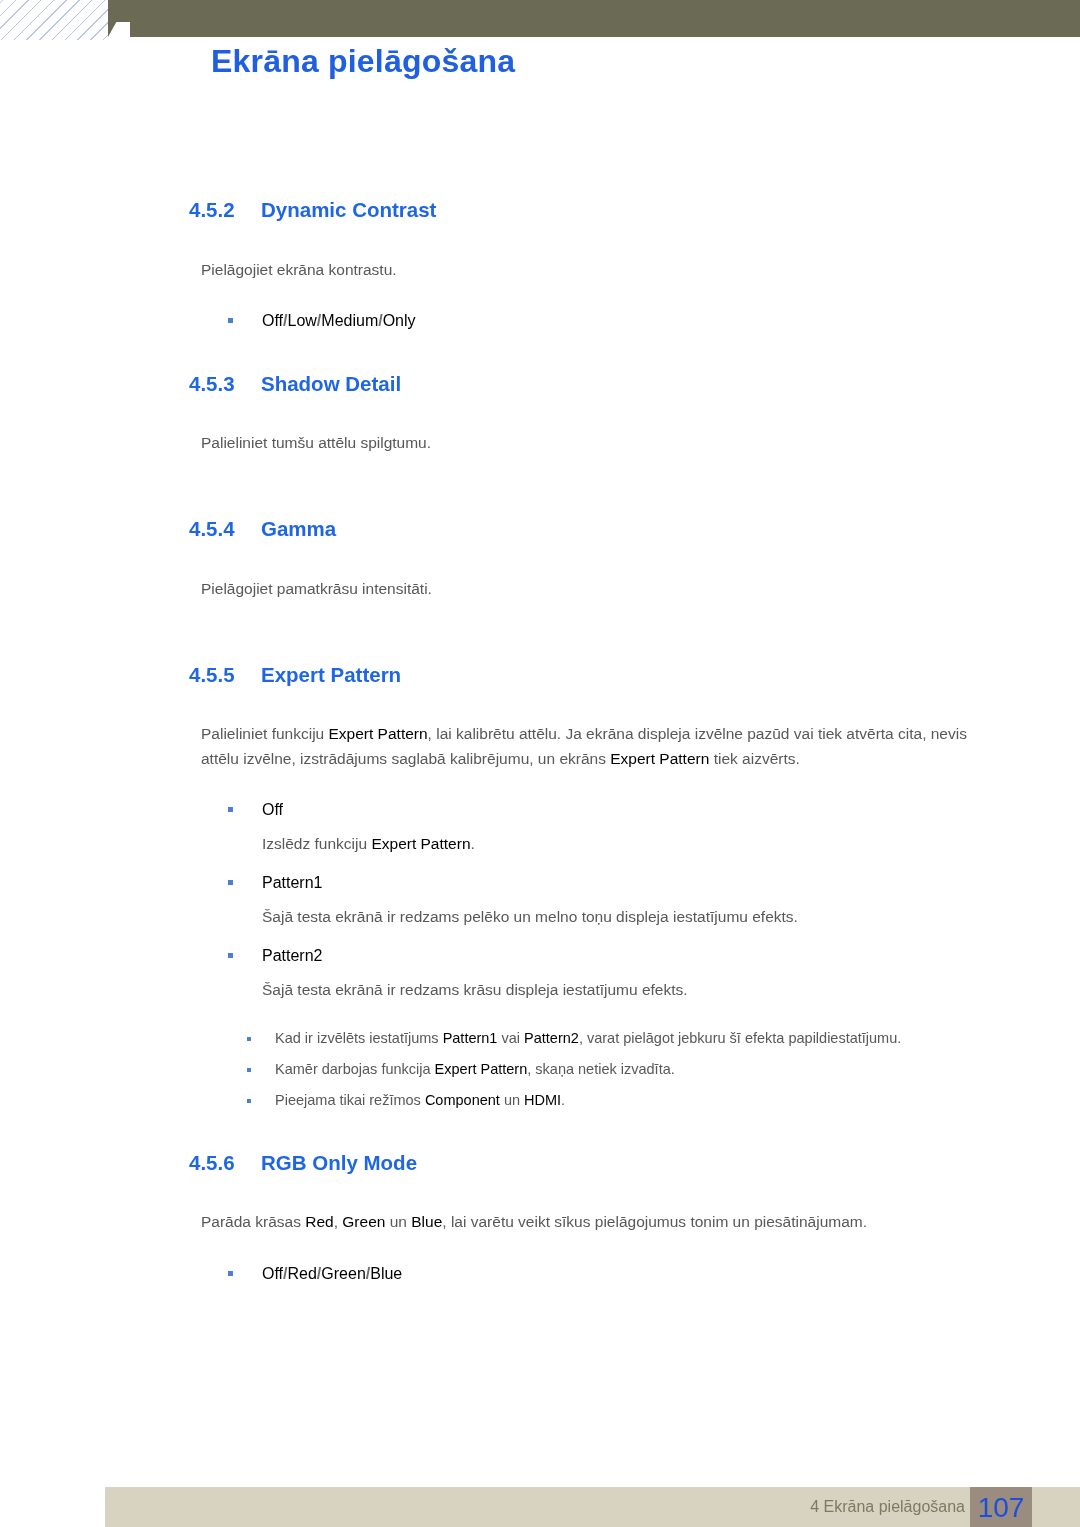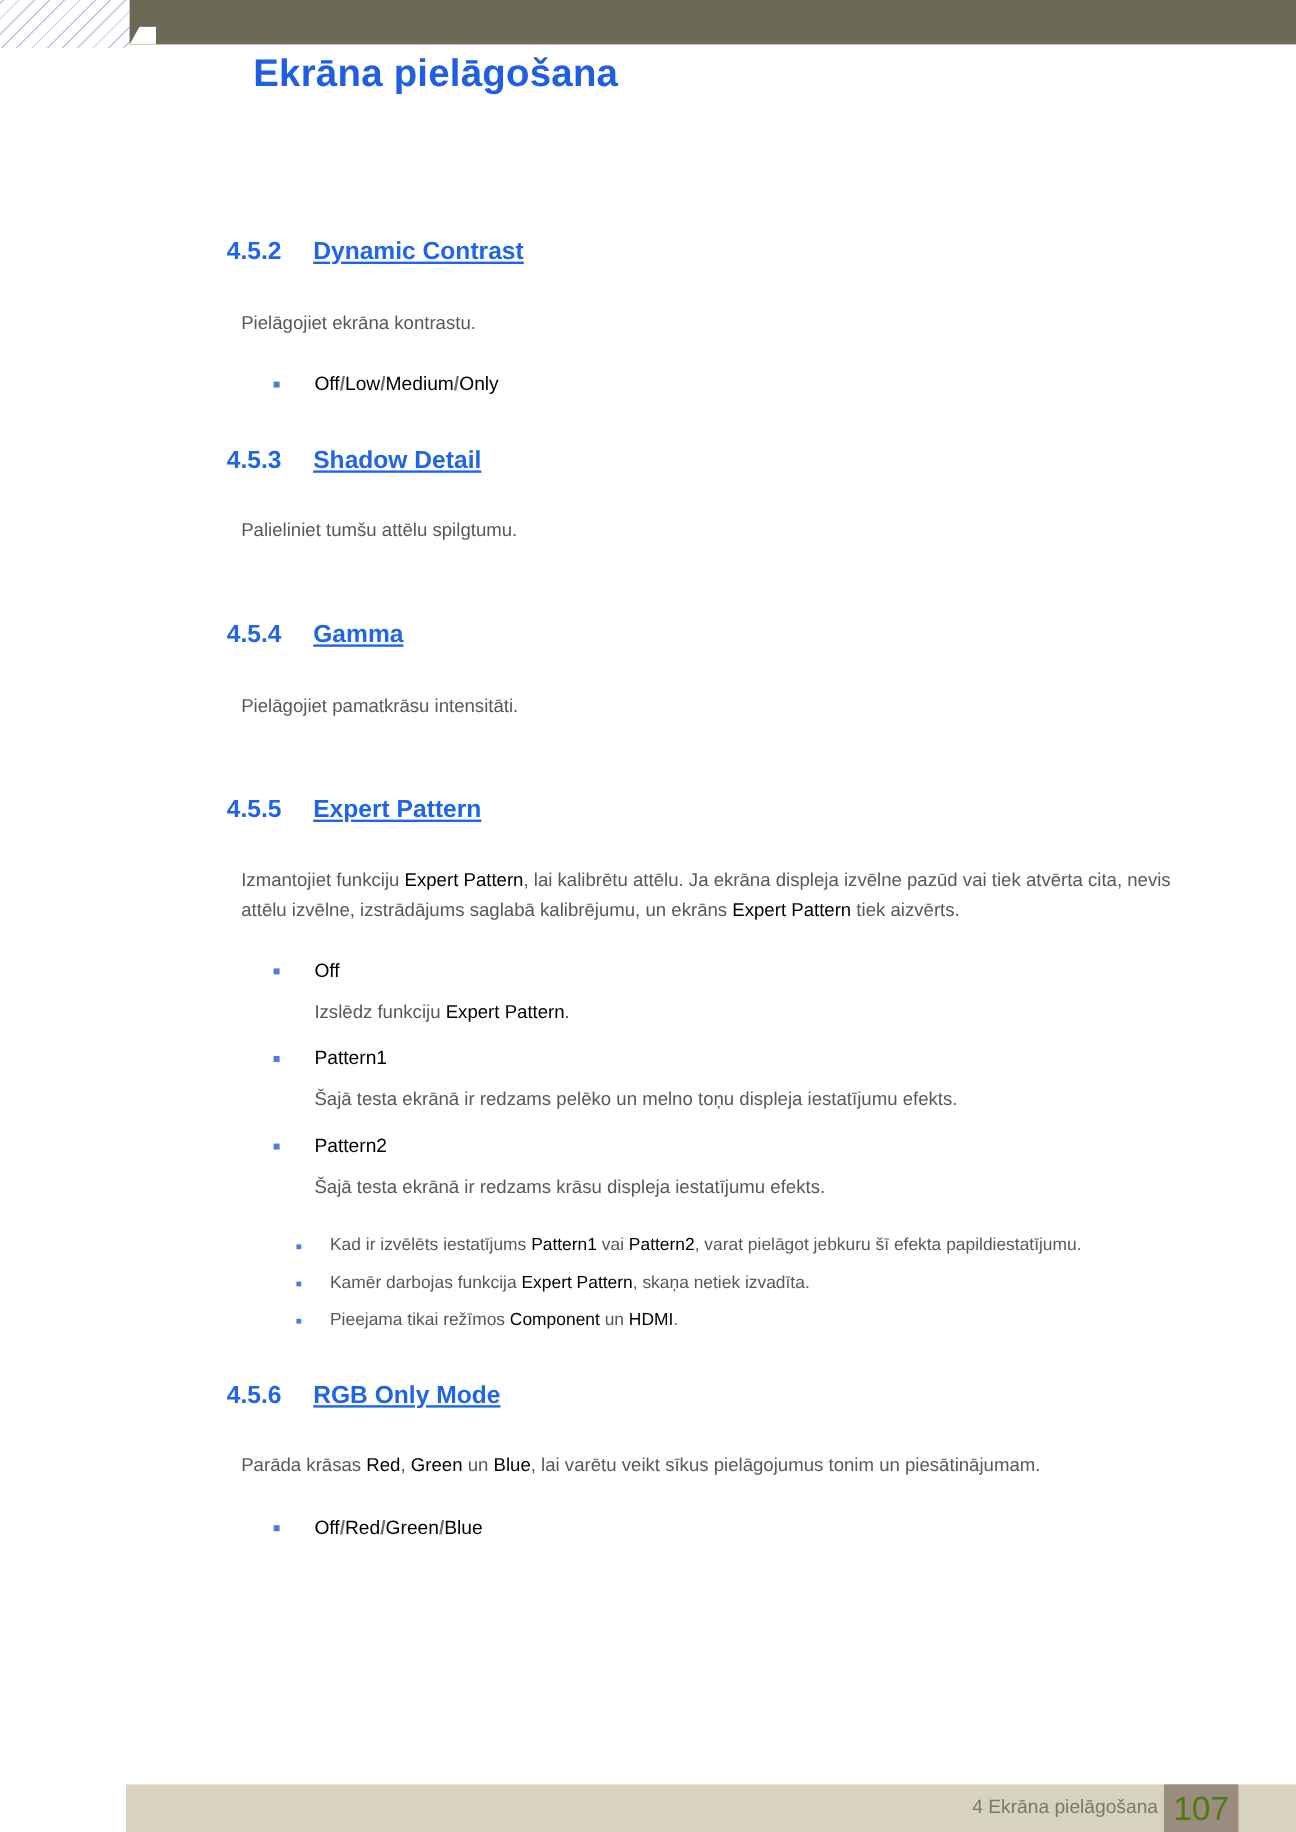--- a/index.html
+++ b/index.html
@@ -73,21 +73,20 @@
   .section { position: relative; }
 
   h2.heading {
     margin: 0;
     padding: 0 0 0 189px;
     font-size: 20.5px;
     font-weight: bold;
     color: #1f66e5;
     line-height: 1.0;
     white-space: nowrap;
-    text-decoration: underline;
   }
   h2.heading .num {
     display: inline-block;
     width: 72px;
   }
 
   p.body {
     margin: 12px;
     padding: 0 0 0 189px;
     font-size: 15.5px;
@@ -175,21 +174,21 @@
     height: 40px;
     background: #9a8d80;
   }
   .page-num {
     position: absolute;
     left: 970px;
     top: 1492px;
     width: 62px;
     text-align: center;
     font-size: 28px;
-    color: #4d7c0f;
+    color: #1d4ed8;
     font-weight: normal;
   }
 
   .sp-8  { height: 8px; }
   .sp-14 { height: 14px; }
   .sp-24 { height: 24px; }
   .sp-40 { height: 40px; }
   .sp-52 { height: 52px; }
 </style>
 </head>
@@ -235,21 +234,21 @@
     <p class="body">Pielāgojiet pamatkrāsu intensitāti.</p>
   </div>
 
   <div class="sp-52"></div>
 
   <div class="section">
     <h2 class="heading">
       <span class="num">4.5.5</span><span>Expert Pattern</span>
     </h2>
     <div class="sp-24"></div>
-    <p class="body wide"><span>Izmantojiet funkciju </span><span class="kw">Expert Pattern</span><span>, lai kalibrētu attēlu. Ja ekrāna displeja izvēlne pazūd vai tiek atvērta cita, nevis attēlu izvēlne, izstrādājums saglabā kalibrējumu, un ekrāns </span><span class="kw">Expert Pattern</span><span> tiek aizvērts.</span></p>
+    <p class="body wide"><span>Palieliniet funkciju </span><span class="kw">Expert Pattern</span><span>, lai kalibrētu attēlu. Ja ekrāna displeja izvēlne pazūd vai tiek atvērta cita, nevis attēlu izvēlne, izstrādājums saglabā kalibrējumu, un ekrāns </span><span class="kw">Expert Pattern</span><span> tiek aizvērts.</span></p>
 
     <div class="sp-14"></div>
 
     <div class="bullet-row opt">
       <span class="dot"></span>
       <span class="kw">Off</span>
     </div>
     <div class="sp-8"></div>
     <div class="sub-desc"><span>Izslēdz funkciju </span><span class="kw">Expert Pattern</span><span>.</span></div>
 

